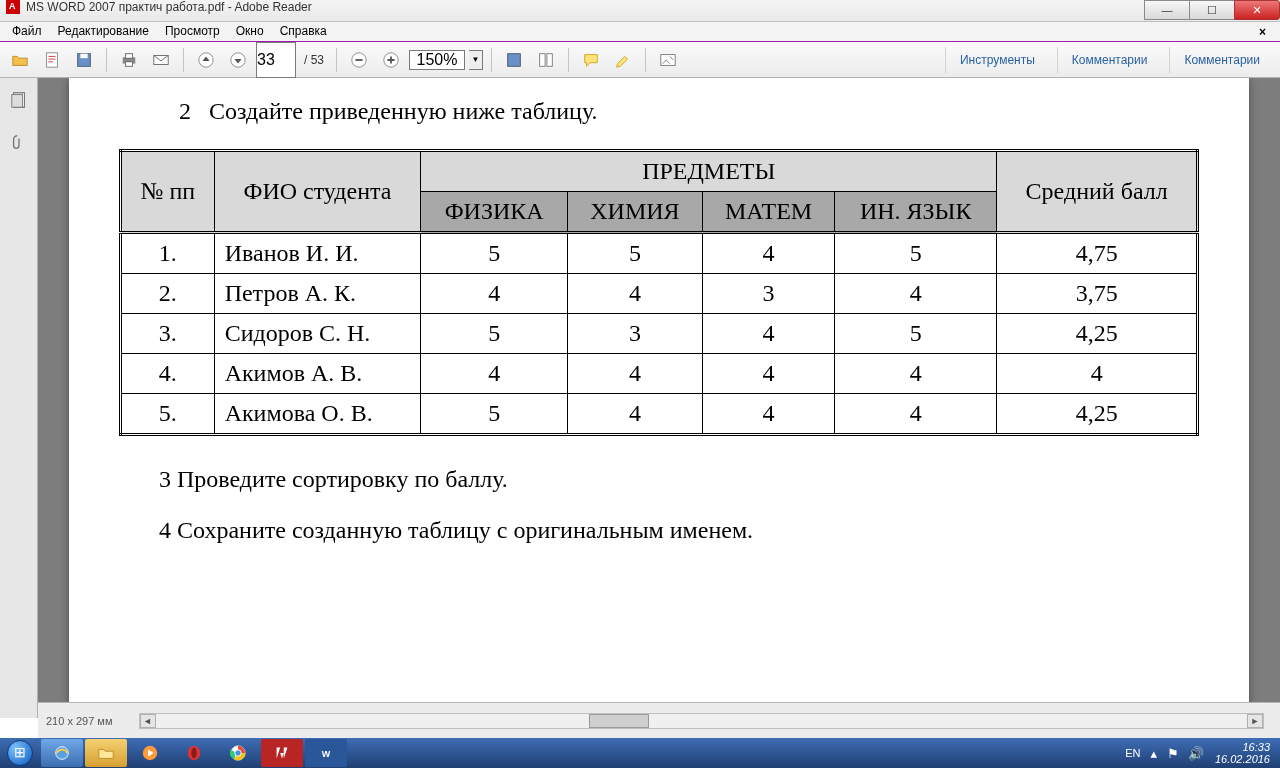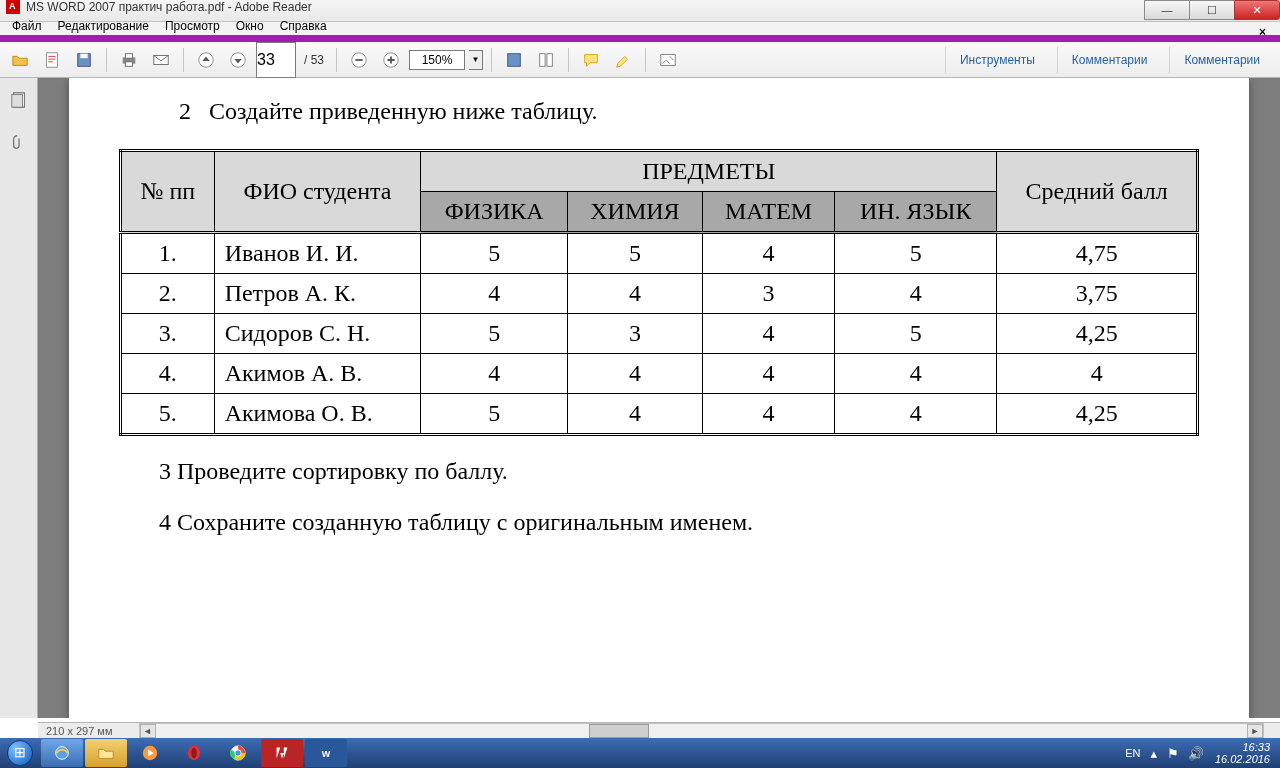--- a/index.html
+++ b/index.html
@@ -9,59 +9,59 @@
 .titlebar { height: 22px; background: linear-gradient(#f5f5f5,#e8e8e8); border-bottom: 1px solid #c0c0c0; display: flex; align-items: flex-start; padding-left: 6px; }
 .titlebar .pdf-ico { width: 14px; height: 14px; background: #c00; margin-right: 6px; position: relative; }
 .titlebar .pdf-ico::after { content:"A"; color:#fff; font-size:9px; font-weight:bold; position:absolute; top:1px; left:3px;}
 .titlebar-text { color:#333; font-size:12px; }
 .winctrl { margin-left:auto; display:flex; }
 .winctrl div { width:46px; height:20px; border:1px solid #8a8a8a; margin-left:-1px; display:flex; align-items:center; justify-content:center; background:linear-gradient(#f7f7f7,#d9d9d9); font-size:11px; }
 .winctrl .close { background:linear-gradient(#e77,#c22); color:#fff; border-color:#a33; border-radius:0 3px 3px 0;}
 .winctrl .min,.winctrl .max{ color:#333; }
 
 
-.menubar { height: 20px; background:#f3f3f3; border-bottom:7px solid #a21caf; display:flex; align-items:flex-end; padding:0 4px; position:relative;}
+.menubar { height: 20px; background:#f3f3f3; border-bottom:1px solid #a21caf; display:flex; align-items:flex-start; padding:0 4px; position:relative;}
 .menubar span { padding: 2px 8px; cursor:default;}
 .menubar .closex { position:absolute; right:6px; top:1px; font-weight:bold; cursor:default;}
 
 
 .toolbar { height:36px; background:linear-gradient(#fafafa,#ececec); border-bottom:1px solid #b5b5b5; display:flex; align-items:center; padding:0 6px; gap:4px;}
 .tbtn { width:28px; height:28px; border:1px solid transparent; border-radius:2px; display:flex; align-items:center; justify-content:center; cursor:pointer;}
 .tsep { width:1px; height:24px; background:#c5c5c5; margin:0 4px;}
 .pagebox { width:40px; height:36px; border:1px solid #7a7a7a; text-align:left; font-size:16px; background:#fff;}
 .pagecount { font-size:12px; color:#333; padding:0 4px;}
-.zoombox { width:56px; height:20px; border:1px solid #7a7a7a; background:#fff; font-size:12px; text-align:center; display:flex; align-items:center; justify-content:center; }
+.zoombox { width:56px; height:20px; border:1px solid #7a7a7a; background:#fff; font-size:16px; text-align:center; display:flex; align-items:center; justify-content:center; }
 .zoomdd { width:14px; height:20px; border:1px solid #7a7a7a; border-left:none; background:#eee; display:flex; align-items:center; justify-content:center; font-size:8px;}
 .rlabels { margin-left:auto; display:flex; gap:8px; }
 .rlabels div { padding:6px 14px; color:#2a62a3; cursor:pointer; border-left:1px solid #d4d4d4;}
 
 
 .sidebar { position:absolute; left:0; top:78px; width:38px; bottom:50px; background:#e7e7e7; border-right:1px solid #b0b0b0; display:flex; flex-direction:column; align-items:center; padding-top:8px; gap:14px;}
 .sidebtn { width:28px; height:28px; display:flex; align-items:center; justify-content:center; cursor:pointer; color:#666;}
 
 
 .docarea { position:absolute; left:38px; right:0; top:78px; bottom:50px; background:#7d7d7d; overflow:hidden;}
 .page { background:#fff; margin:0 auto; width:1180px; height:100%; box-shadow:0 2px 8px rgba(0,0,0,.4); padding:0 50px; position:relative;}
 
 .doc-content { font-family:"Times New Roman", serif; font-size:24px; color:#000; padding-top:20px;}
 .task-line { display:flex; gap:18px; margin-bottom:24px; margin-left:60px;}
 .task-num { }
 .task-text {}
 
 
-.grades { border-collapse:collapse; width:100%; border:3px double #000; margin-bottom:22px;}
+.grades { border-collapse:collapse; width:100%; border:3px double #000; margin-bottom:30px;}
 .grades th, .grades td { border:1px solid #000; padding:6px 10px; font-size:24px; font-family:"Times New Roman",serif; }
 .grades thead th { background:#d9d9d9; font-weight:normal;}
 .grades thead .sub th { background:#a8a8a8; color:#000000; font-weight:normal;}
 .grades tbody td { text-align:center;}
 .grades tbody td.name { text-align:left;}
 .grades tbody { border-top:3px double #000;}
 
 
-.docstatus { position:absolute; left:38px; right:0; bottom:30px; height:16px; background:#ececec; border-top:1px solid #b5b5b5; display:flex; align-items:center; font-size:11px; color:#555; padding:0 8px;}
+.docstatus { position:absolute; left:38px; right:0; bottom:30px; height:36px; background:#ececec; border-top:1px solid #b5b5b5; display:flex; align-items:center; font-size:11px; color:#555; padding:0 8px;}
 .docstatus .dim { margin-right:18px;}
 .hscroll { flex:1; height:16px; background:#f0f0f0; border:1px solid #c0c0c0; position:relative; margin:0 8px;}
 .hscroll .thumb { position:absolute; left:40%; width:60px; height:100%; background:#cfcfcf; border:1px solid #9a9a9a;}
 .hscroll .arrL,.hscroll .arrR { position:absolute; top:0; width:16px; height:100%; background:#e5e5e5; border:1px solid #b0b0b0; font-size:9px; display:flex; align-items:center; justify-content:center;}
 .hscroll .arrL{left:0;} .hscroll .arrR{right:0;}
 
 
 .taskbar { position:absolute; left:0; right:0; bottom:0; height:30px; background:linear-gradient(#3e6db5,#1f3f73); display:flex; align-items:center;}
 .startorb { width:40px; height:30px; display:flex; align-items:center; justify-content:center;}
 .startorb .orb { width:26px; height:26px; border-radius:50%; background:radial-gradient(circle at 30% 30%, #7ec0ff, #0a5bbf); border:1px solid #0a3a7a; position:relative;}

